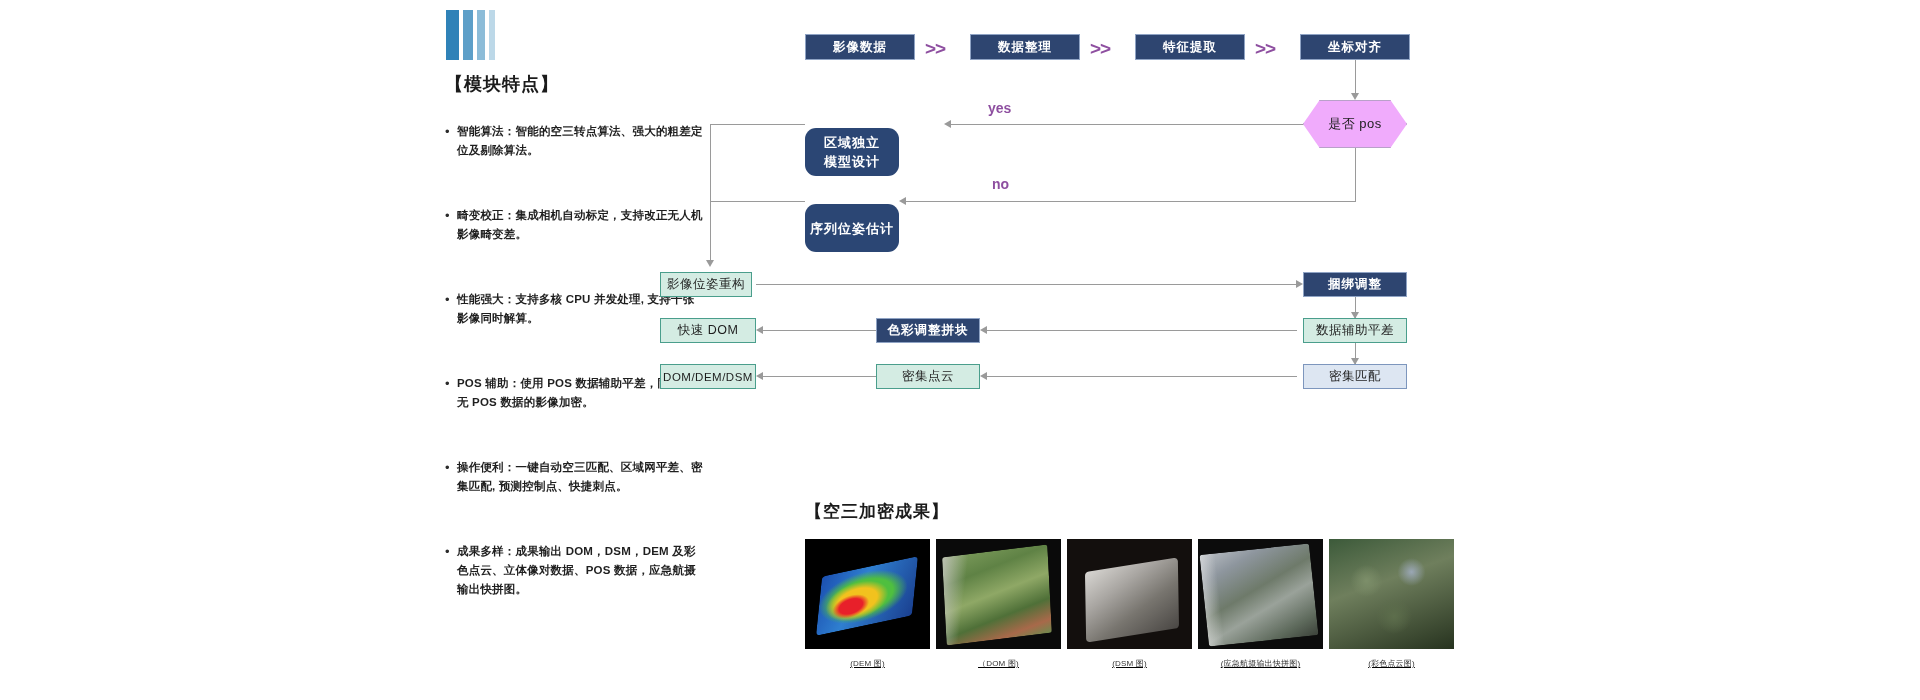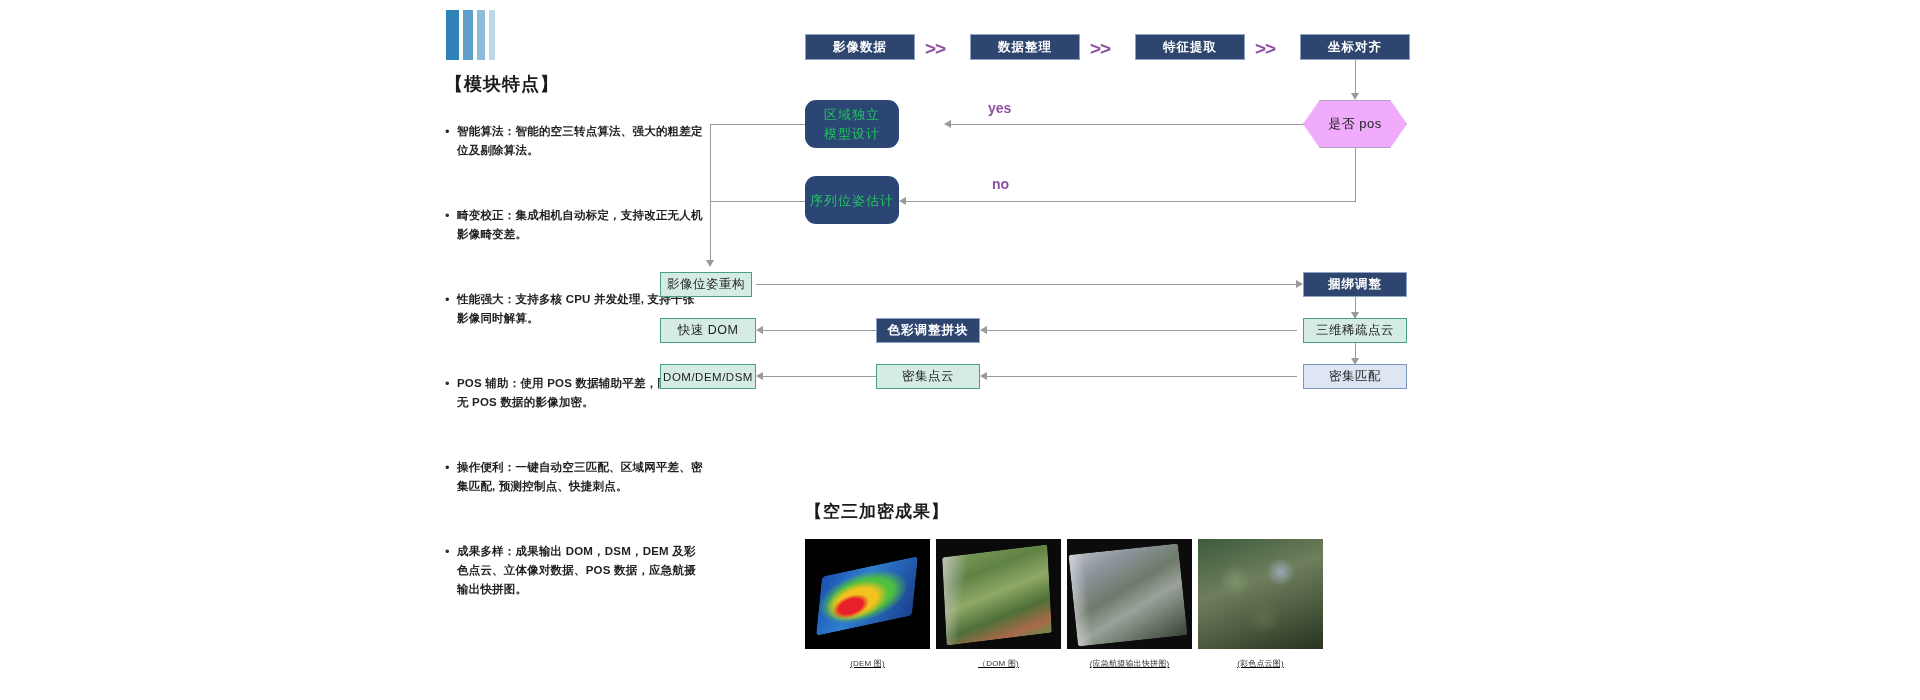--- a/index.html
+++ b/index.html
@@ -46,22 +46,22 @@
 
   
   .flow { position: absolute; left: 805px; top: 24px; width: 700px; height: 360px; }
   .node { position: absolute; display: flex; align-items: center; justify-content: center; text-align: right; }
 
   .n-navy {
     background: #2e4570; color: #ffffff; border: 1px solid #8fa3c4;
     font-size: 12.5px; font-weight: bold; letter-spacing: 1px;
   }
   .n-navy-round {
-    background: #2b4674; color: #22c55e; border-radius: 11px;
-    font-size: 13px; font-weight: normal; letter-spacing: 1px; line-height: 19px;
+    background: #2b4674; color: #ffffff; border-radius: 11px;
+    font-size: 13px; font-weight: bold; letter-spacing: 1px; line-height: 19px; margin-top: 28px;
   }
   .n-teal {
     background: #d4ece3; color: #1d1d1d; border: 1.5px solid #4a9e8c;
     font-size: 12.5px; letter-spacing: 0.5px;
   }
   .n-hex {
     width: 104px; height: 48px; background: #f0abfc; border: 1.5px solid #b9a0c9;
     color: #1d1d1d; font-size: 13px; letter-spacing: 0.5px;
     clip-path: polygon(16% 0%, 84% 0%, 100% 50%, 84% 100%, 16% 100%, 0% 50%);
   }
@@ -210,21 +210,21 @@
 
     <div class="ln ln-v" style="left:550px; top:273px; height:21px;"></div>
     <div class="arrow ar-down" style="left:546px; top:288px;"></div>
 
     <div class="node n-teal" style="left:-145px; top:294px; width:96px; height:25px;">快速 DOM</div>
     <div class="ln ln-h" style="left:-42px; top:306px; width:113px;"></div>
     <div class="arrow ar-left" style="left:-49px; top:302px;"></div>
     <div class="node n-navy" style="left:71px; top:294px; width:104px; height:25px;">色彩调整拼块</div>
     <div class="ln ln-h" style="left:182px; top:306px; width:310px;"></div>
     <div class="arrow ar-left" style="left:175px; top:302px;"></div>
-    <div class="node n-teal" style="left:498px; top:294px; width:104px; height:25px;">三维稀疏点云</div>
+    <div class="node n-teal" style="left:498px; top:294px; width:104px; height:25px;">数据辅助平差</div>
 
     <div class="ln ln-v" style="left:550px; top:319px; height:21px;"></div>
     <div class="arrow ar-down" style="left:546px; top:334px;"></div>
 
     <div class="node n-teal" style="left:-145px; top:340px; width:96px; height:25px; font-size:11.5px;">DOM/DEM/DSM</div>
     <div class="ln ln-h" style="left:-42px; top:352px; width:113px;"></div>
     <div class="arrow ar-left" style="left:-49px; top:348px;"></div>
     <div class="node n-teal" style="left:71px; top:340px; width:104px; height:25px;">密集点云</div>
     <div class="ln ln-h" style="left:182px; top:352px; width:310px;"></div>
     <div class="arrow ar-left" style="left:175px; top:348px;"></div>
@@ -236,20 +236,24 @@
     <div class="thumbs">
       <div class="thumb-cell">
         <div class="thumb t-dem"></div>
         <div class="thumb-cap">(DEM 图)</div>
       </div>
       <div class="thumb-cell">
         <div class="thumb t-dom"></div>
         <div class="thumb-cap">（DOM 图)</div>
       </div>
       <div class="thumb-cell">
+        <div class="thumb t-dsm"></div>
+        <div class="thumb-cap">(DSM 图)</div>
+      </div>
+      <div class="thumb-cell">
         <div class="thumb t-fast"></div>
         <div class="thumb-cap">(应急航摄输出快拼图)</div>
       </div>
       <div class="thumb-cell">
         <div class="thumb t-cloud"></div>
         <div class="thumb-cap">(彩色点云图)</div>
       </div>
     </div>
   </div>
 

